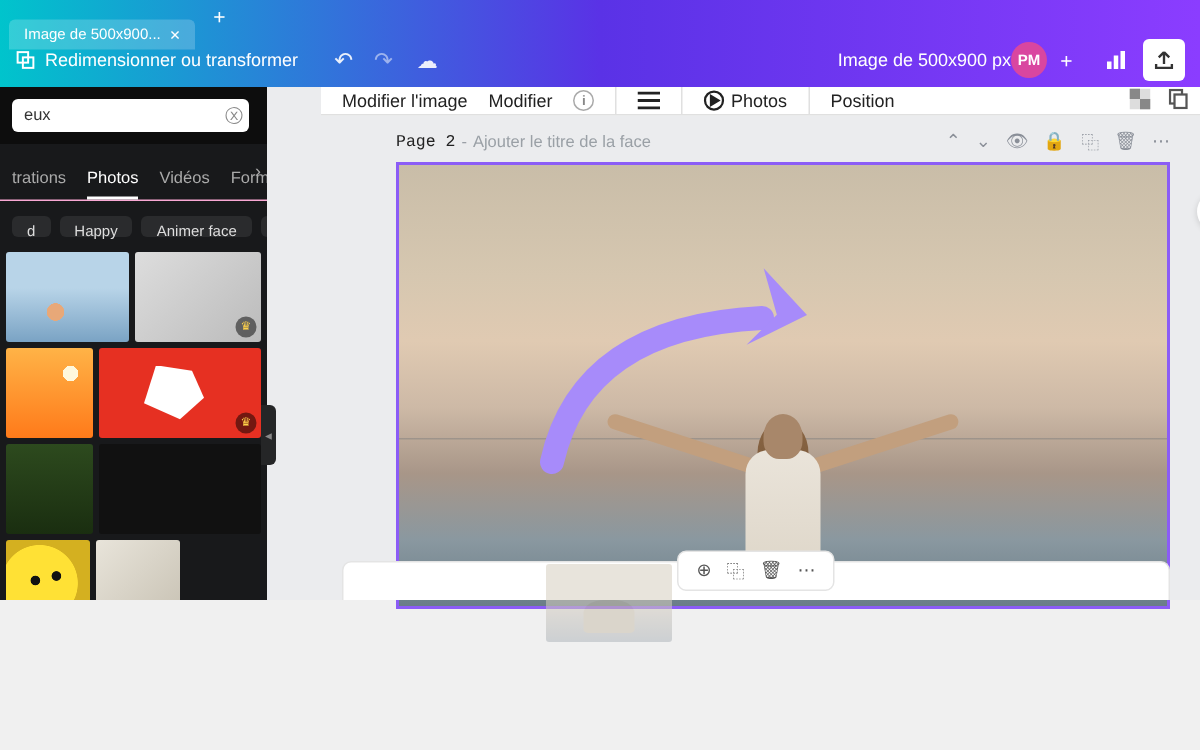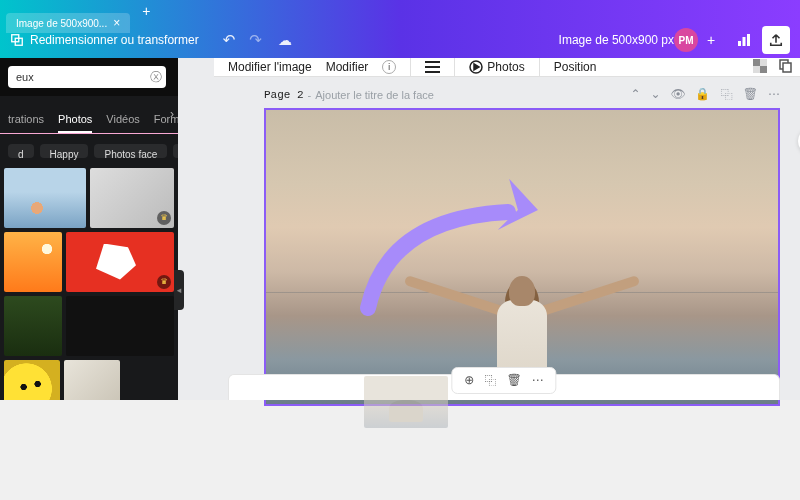--- a/index.html
+++ b/index.html
@@ -151,21 +151,21 @@
     <div class="tabs">
       <span class="tabs-item">trations</span>
       <span class="tabs-item active">Photos</span>
       <span class="tabs-item">Vidéos</span>
       <span class="tabs-item">Forme</span>
       <span class="tabs-more">›</span>
     </div>
     <div class="chips">
       <span class="chip">d</span>
       <span class="chip">Happy</span>
-      <span class="chip">Photos face</span>
+      <span class="chip">Animer face</span>
       <span class="chip">Hol</span>
     </div>
     <div class="photo-grid">
       <div class="photo p1"></div>
       <div class="photo p2">
           <span class="crown">♛</span>
         </div>
       <div class="photo p3"></div>
       <div class="photo p4">
           <span class="crown">♛</span>

